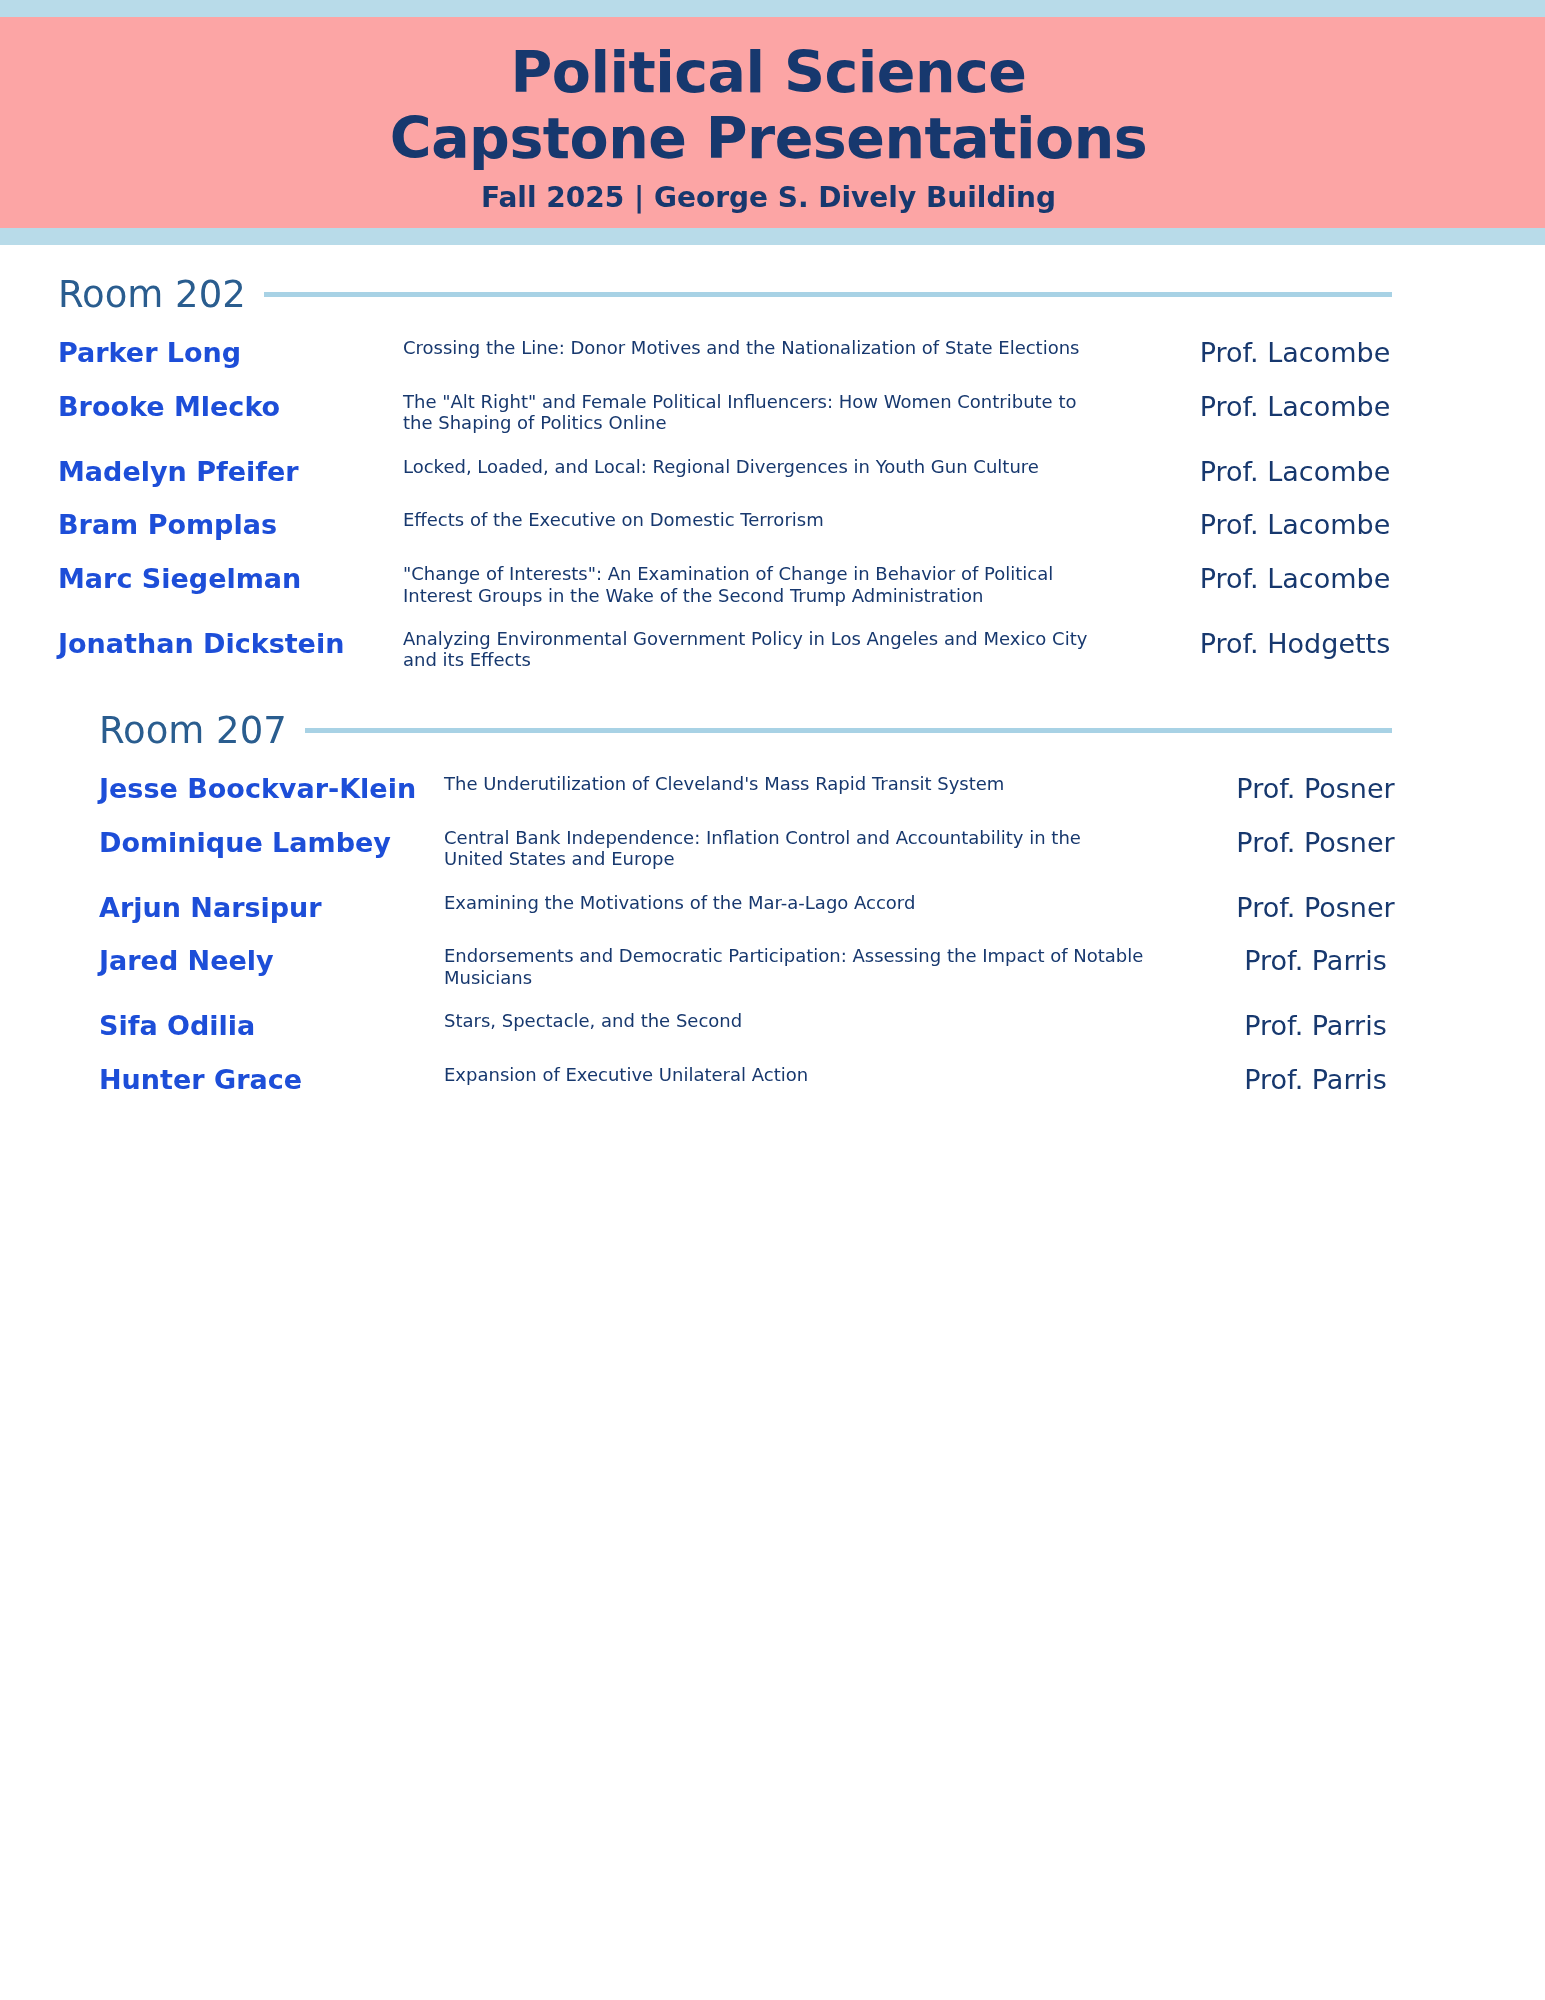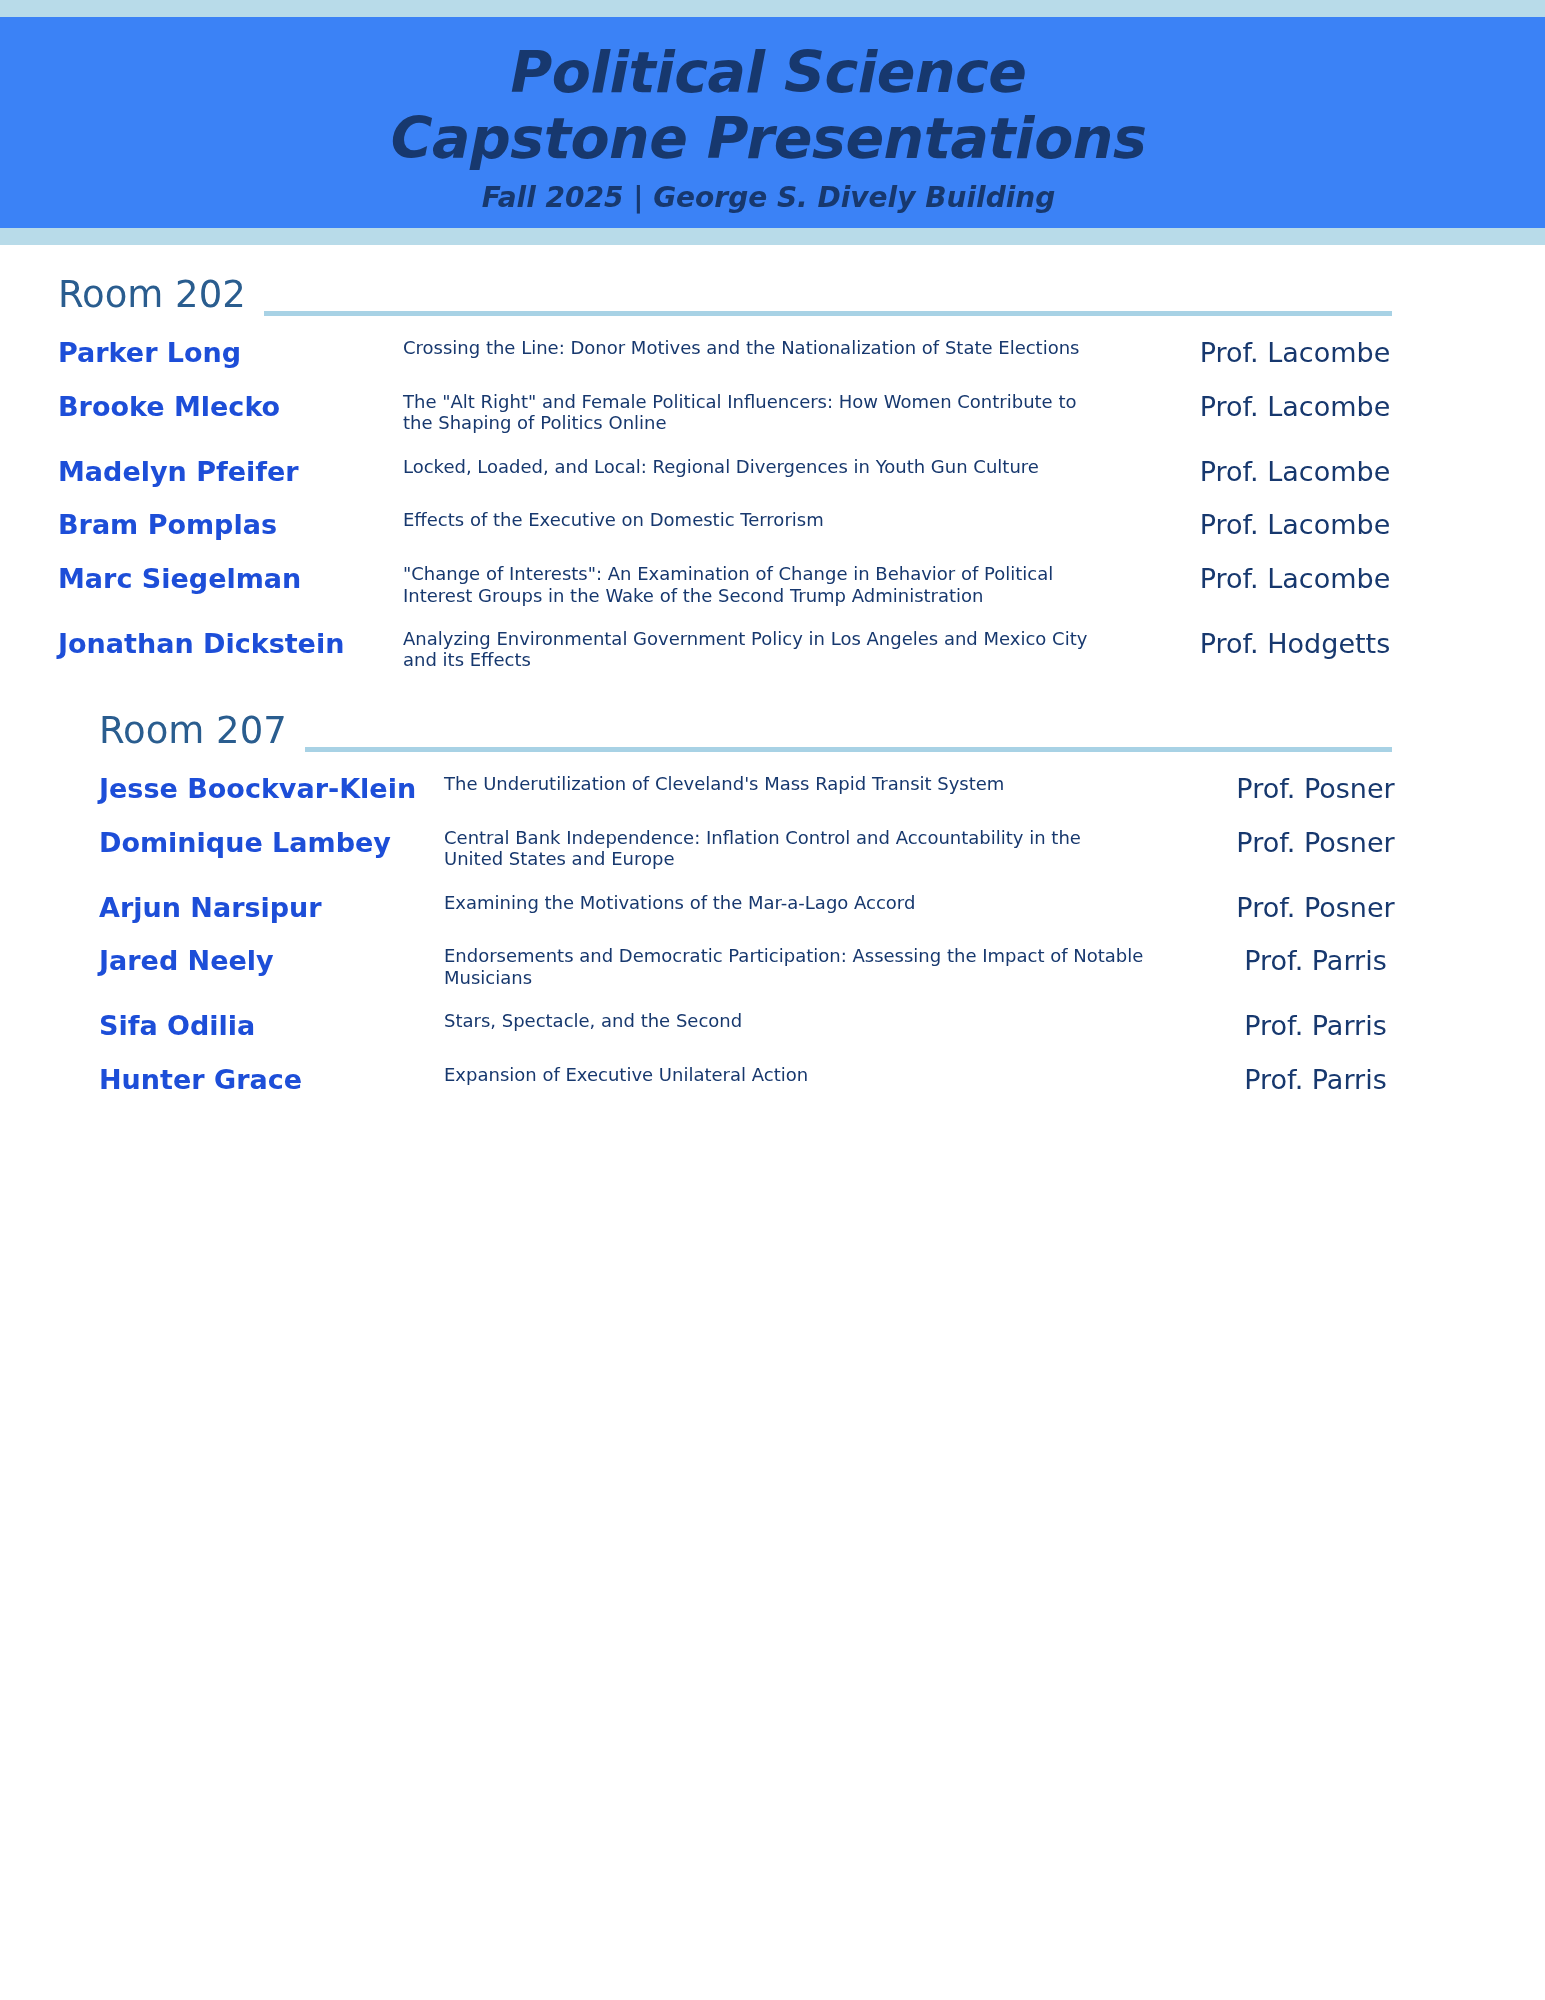--- a/index.html
+++ b/index.html
@@ -19,24 +19,23 @@
     width: 1545px;
     height: 2000px;
     box-sizing: border-box;
   }
   .top-rule {
     width: 100%;
     height: 17px;
     background: #b8dbe9;
   }
   .header {
-    background: #3b82f6;
+    background: #fca5a5;
     padding: 22px 8px 14px 0;
     text-align: center;
-    font-style: italic;
   }
   .header h1 {
     margin: 0;
     font-size: 57px;
     line-height: 1.16;
     font-weight: bold;
     color: #17386e;
     letter-spacing: -0.5px;
   }
   .header .subtitle {
@@ -48,21 +47,21 @@
   .header-rule {
     width: 100%;
     height: 17px;
     background: #b8dbe9;
   }
   .content {
     padding: 0 58px 0 58px;
   }
   .room-header {
     display: flex;
-    align-items: flex-end;
+    align-items: center;
     gap: 18px;
     margin-top: 28px;
     margin-bottom: 10px;
   }
   .room-header .room-label {
     font-size: 37px;
     color: #2a5d8f;
     white-space: nowrap;
     font-weight: normal;
   }

